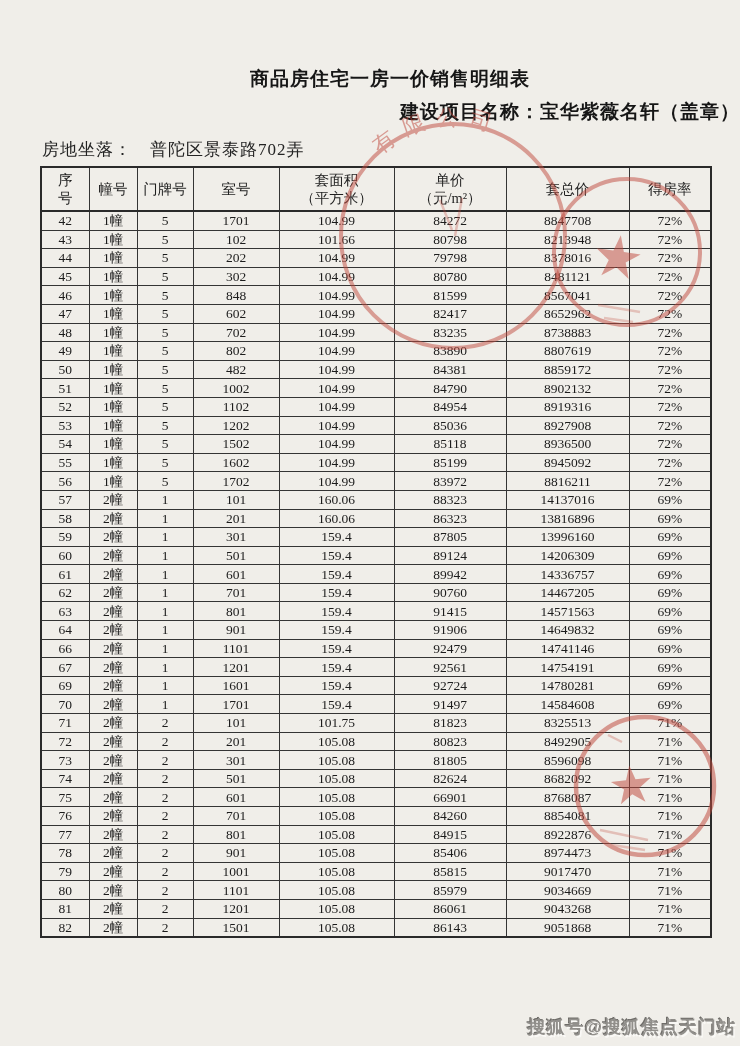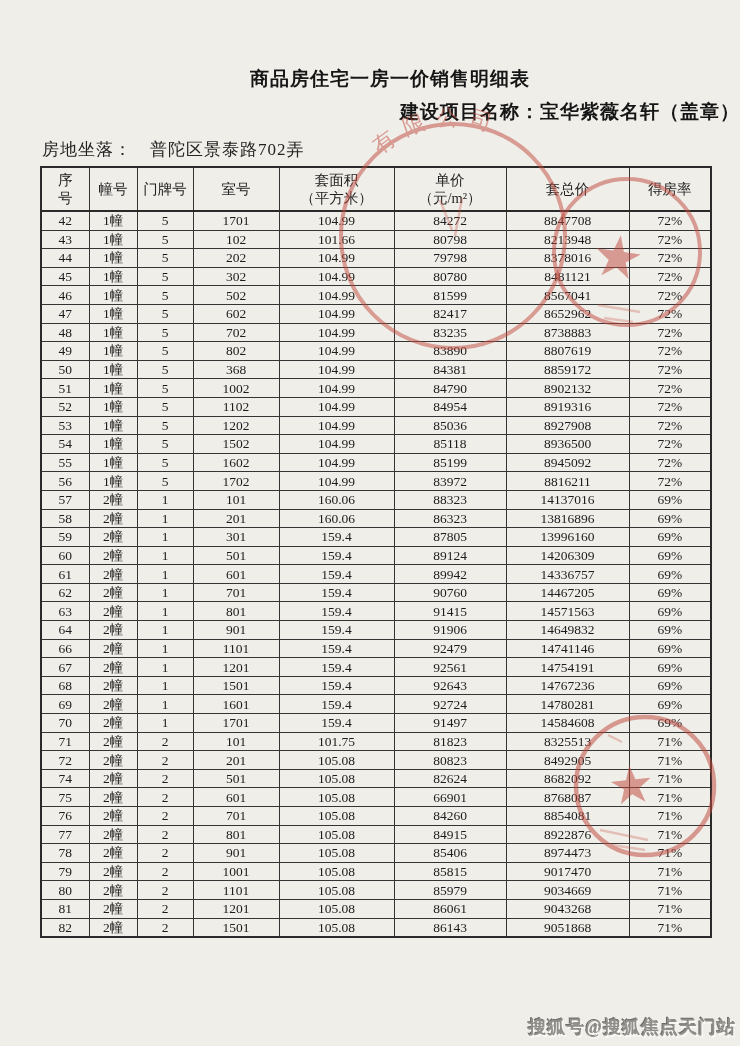--- a/index.html
+++ b/index.html
@@ -43,21 +43,21 @@
     white-space:pre-line;line-height:1.25;color:#1f1f1f;
     border-bottom:2px solid #2a2a2a;
   }
   table.price tbody td{
     height:17.6px;font-size:13.5px;line-height:17px;color:#1c1c1c;
   }
   .stamps{position:absolute;top:0;left:0;pointer-events:none;}
   .watermark{
     position:absolute;top:1015px;right:4px;
     font-size:18px;font-weight:bold;letter-spacing:1px;
-    font-family:Liberation Serif, serif;
+    font-family:Liberation Sans, sans-serif;
     color:#918f8b;
     text-shadow:1.5px 1.5px 0 #faf9f6,-1px -1px 0.5px #6e6c68;
   }
 </style>
 </head>
 <body>
 
 <div class="page">
 
   <div class="title">商品房住宅一房一价销售明细表</div>
@@ -131,21 +131,21 @@
           <td>302</td>
           <td>104.99</td>
           <td>80780</td>
           <td>8481121</td>
           <td>72%</td>
         </tr>
         <tr>
           <td>46</td>
           <td>1幢</td>
           <td>5</td>
-          <td>502</td>
+          <td>848</td>
           <td>104.99</td>
           <td>81599</td>
           <td>8567041</td>
           <td>72%</td>
         </tr>
         <tr>
           <td>47</td>
           <td>1幢</td>
           <td>5</td>
           <td>602</td>
@@ -171,21 +171,21 @@
           <td>802</td>
           <td>104.99</td>
           <td>83890</td>
           <td>8807619</td>
           <td>72%</td>
         </tr>
         <tr>
           <td>50</td>
           <td>1幢</td>
           <td>5</td>
-          <td>368</td>
+          <td>482</td>
           <td>104.99</td>
           <td>84381</td>
           <td>8859172</td>
           <td>72%</td>
         </tr>
         <tr>
           <td>51</td>
           <td>1幢</td>
           <td>5</td>
           <td>1002</td>
@@ -338,30 +338,20 @@
           <td>67</td>
           <td>2幢</td>
           <td>1</td>
           <td>1201</td>
           <td>159.4</td>
           <td>92561</td>
           <td>14754191</td>
           <td>69%</td>
         </tr>
         <tr>
-          <td>68</td>
-          <td>2幢</td>
-          <td>1</td>
-          <td>1501</td>
-          <td>159.4</td>
-          <td>92643</td>
-          <td>14767236</td>
-          <td>69%</td>
-        </tr>
-        <tr>
           <td>69</td>
           <td>2幢</td>
           <td>1</td>
           <td>1601</td>
           <td>159.4</td>
           <td>92724</td>
           <td>14780281</td>
           <td>69%</td>
         </tr>
         <tr>
@@ -385,20 +375,30 @@
           <td>71%</td>
         </tr>
         <tr>
           <td>72</td>
           <td>2幢</td>
           <td>2</td>
           <td>201</td>
           <td>105.08</td>
           <td>80823</td>
           <td>8492905</td>
+          <td>71%</td>
+        </tr>
+        <tr>
+          <td>73</td>
+          <td>2幢</td>
+          <td>2</td>
+          <td>301</td>
+          <td>105.08</td>
+          <td>81805</td>
+          <td>8596098</td>
           <td>71%</td>
         </tr>
         <tr>
           <td>74</td>
           <td>2幢</td>
           <td>2</td>
           <td>501</td>
           <td>105.08</td>
           <td>82624</td>
           <td>8682092</td>

